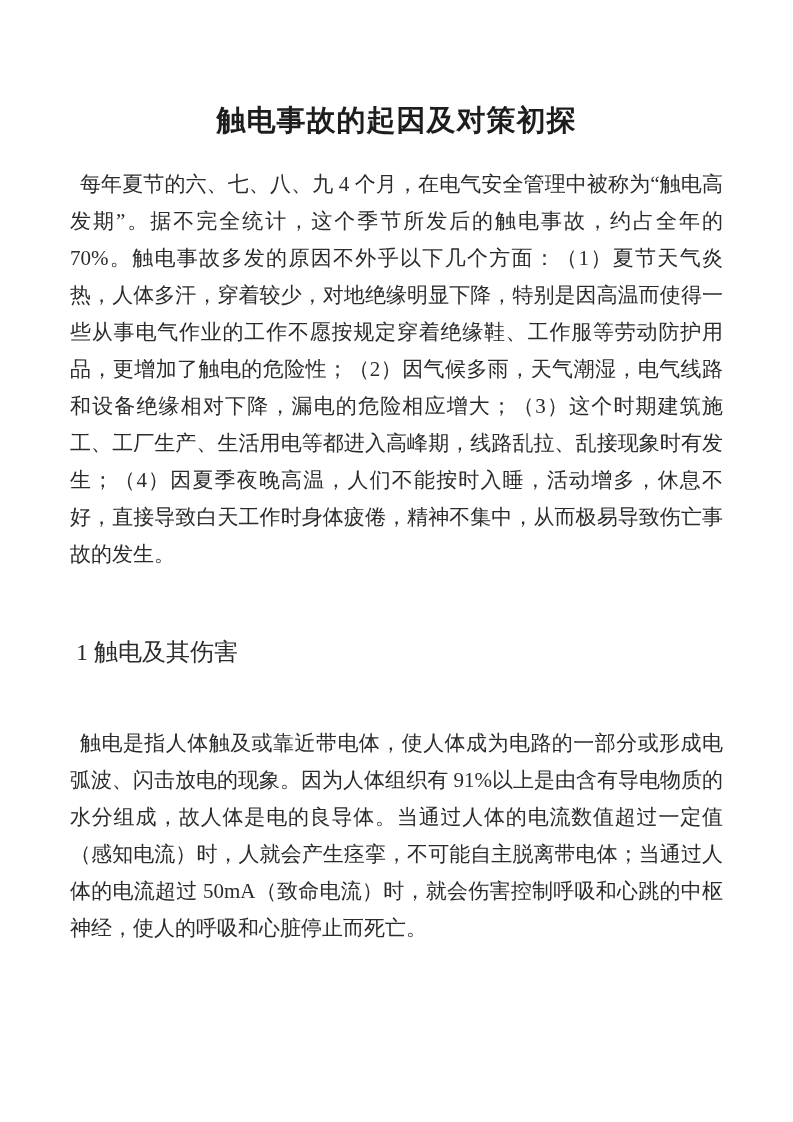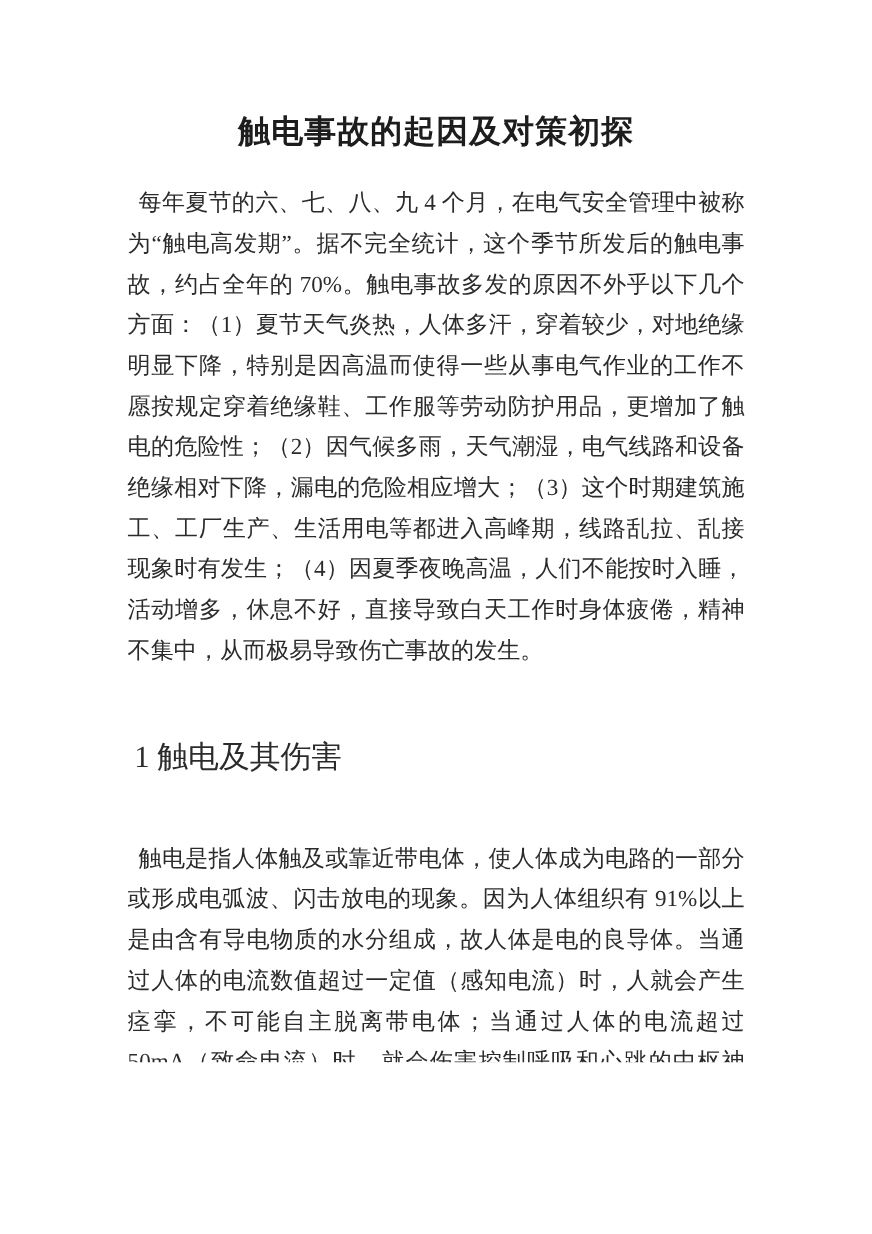--- a/index.html
+++ b/index.html
@@ -25,36 +25,36 @@
     padding: 0 118px;
     text-align: center;
     font-size: 29px;
     font-weight: bold;
     line-height: 40px;
     letter-spacing: 1px;
     color: #1d1d1d;
   }
 
   .doc-body {
-    padding: 0 116px;
+    padding: 0 70px;
   }
 
   .para {
     margin-top: 26px;
     font-size: 21px;
     line-height: 37px;
     text-align: justify;
     text-justify: inter-ideograph;
     text-indent: 10px;
     color: #2b2b2b;
   }
 
   .section-heading {
     margin-top: 64px;
-    font-size: 28px;
+    font-size: 24px;
     line-height: 30px;
     text-indent: 6px;
     font-weight: normal;
     color: #2b2b2b;
   }
 
   .para.second {
     margin-top: 58px;
   }
 

